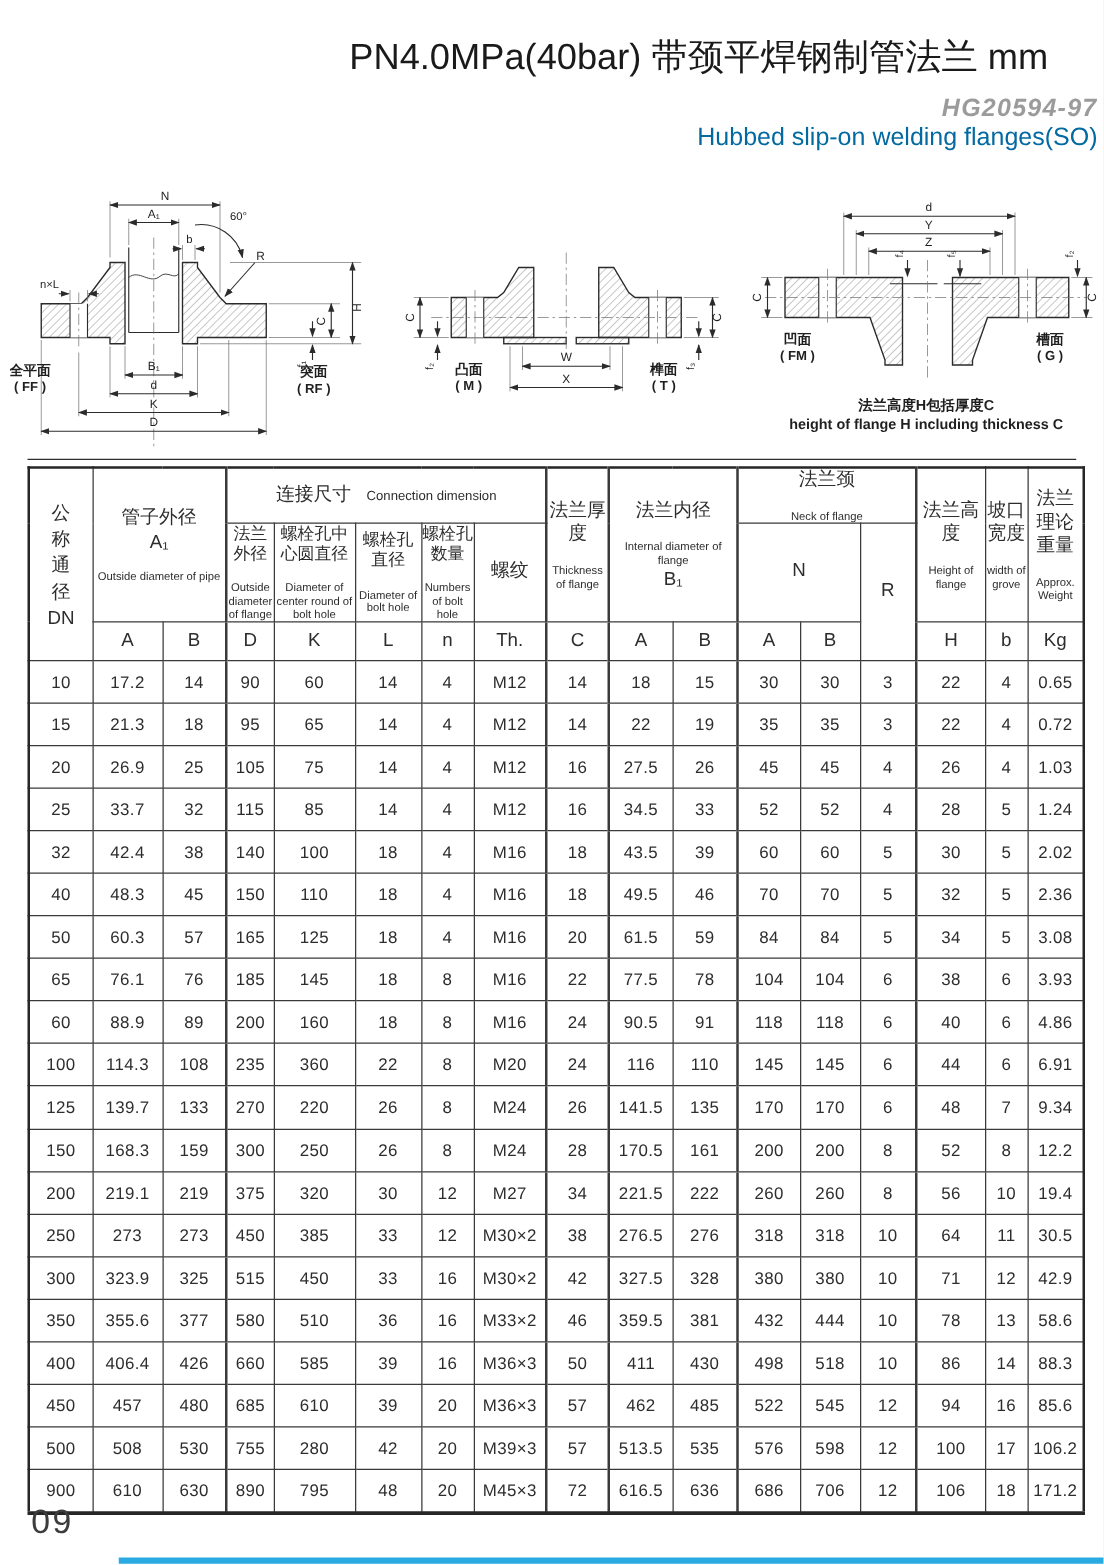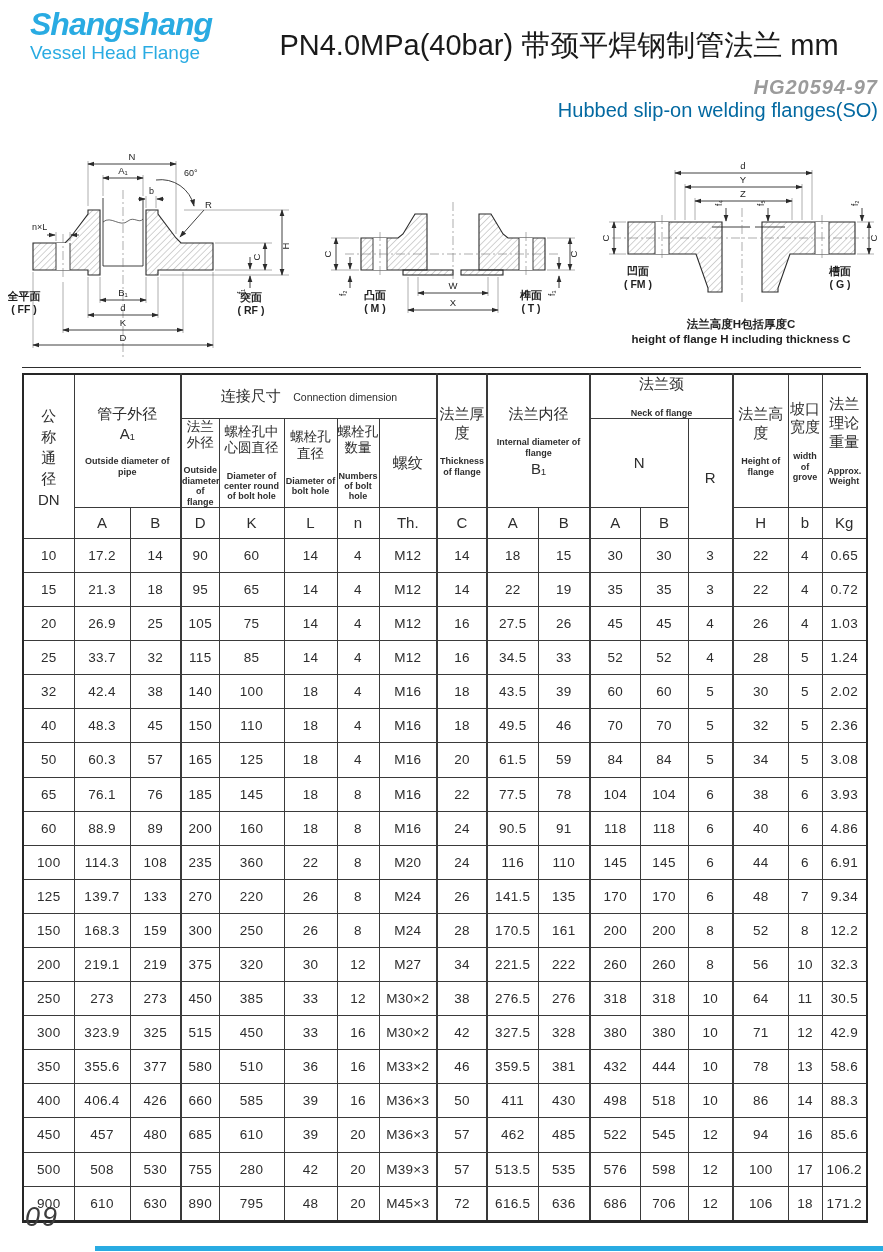--- a/index.html
+++ b/index.html
@@ -28,37 +28,33 @@
               table-layout:fixed;border:2px solid #262626;border-bottom-width:3px;padding-left:30px;}
   .spec-table th,.spec-table td{border:1px solid #3a3a3a;text-align:center;vertical-align:middle;
               padding:0;font-weight:normal;color:#2d2d2d;overflow:hidden;}
   .gsep{border-left-width:2px !important;}
   tr.grow{height:42px;}
   tr.srow{height:64px;}
   .letters-row td{height:30px;font-size:15px;}
   tbody td{height:33.1px;font-size:13.5px;letter-spacing:0.3px;}
   .cn{font-size:15px;line-height:1.25;}
   .cnsmall{font-size:13.5px;line-height:1.2;display:block;}
-  .en{font-size:9px;color:#2d2d2d;line-height:1.15;display:block;margin-top:14px;font-weight:bold;}
+  .en{font-size:9px;color:#2d2d2d;line-height:1.15;display:block;margin-top:14px;}
   .eninline{font-size:10.5px;margin-left:8px;}
   .sym{font-size:15px;margin-top:2px;}
   .vcn{width:17px;margin:0 auto;word-break:break-all;line-height:1.4;font-size:15px;}
   
-  .pageno{position:absolute;left:25px;top:1202px;font-size:27px;color:#3c3c3c;letter-spacing:2px;font-style:italic;}
+  .pageno{position:absolute;left:25px;top:1202px;font-size:27px;color:#3c3c3c;letter-spacing:2px;}
   .footbar{position:absolute;left:95px;right:0;bottom:1px;height:5px;}
 </style>
 </head>
 <body>
 
 <div class="page">
 
-  <div class="logo">
-    <div class="l1 accent" style="color: rgb(41, 171, 226);">Shangshang</div>
-    <div class="l2 accent" style="color: rgb(41, 171, 226);">Vessel Head Flange</div>
-  </div>
   <div class="titleblock">
     <div class="main">PN4.0MPa(40bar) 带颈平焊钢制管法兰  mm</div>
     <div class="subrow">
       <span class="std">HG20594-97</span>
       <span class="sub-en">Hubbed slip-on welding flanges(SO)</span>
     </div>
   </div>
 
   <div class="drawings">
 
@@ -604,21 +600,21 @@
           <td>12</td>
           <td>M27</td>
           <td class="gsep">34</td>
           <td class="gsep">221.5</td>
           <td>222</td>
           <td class="gsep">260</td>
           <td>260</td>
           <td>8</td>
           <td class="gsep">56</td>
           <td>10</td>
-          <td>32.3</td>
+          <td>19.4</td>
         </tr>
         <tr>
           <td>250</td>
           <td>273</td>
           <td>273</td>
           <td class="gsep">450</td>
           <td>385</td>
           <td>33</td>
           <td>12</td>
           <td>M30×2</td>

